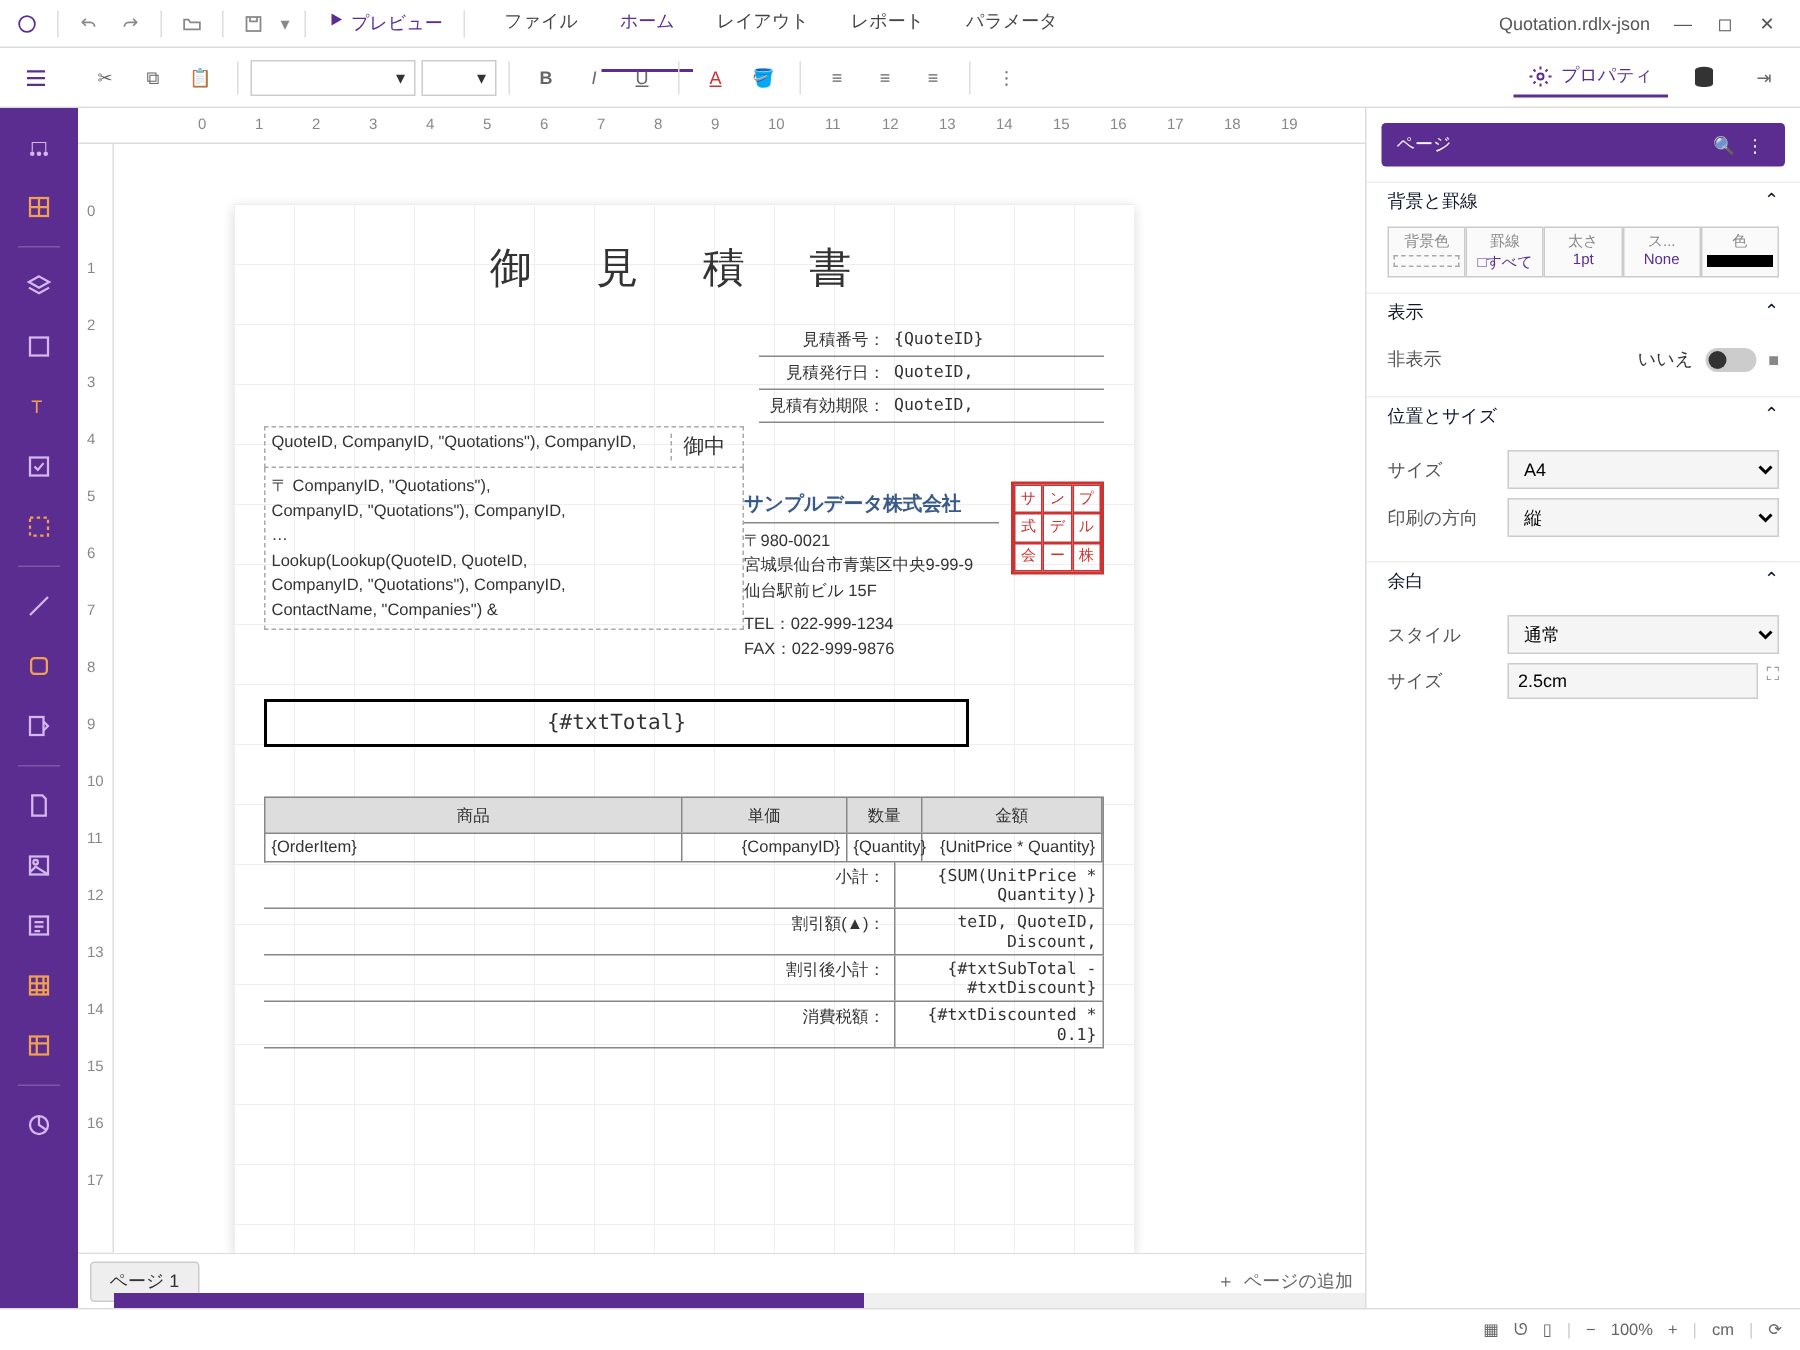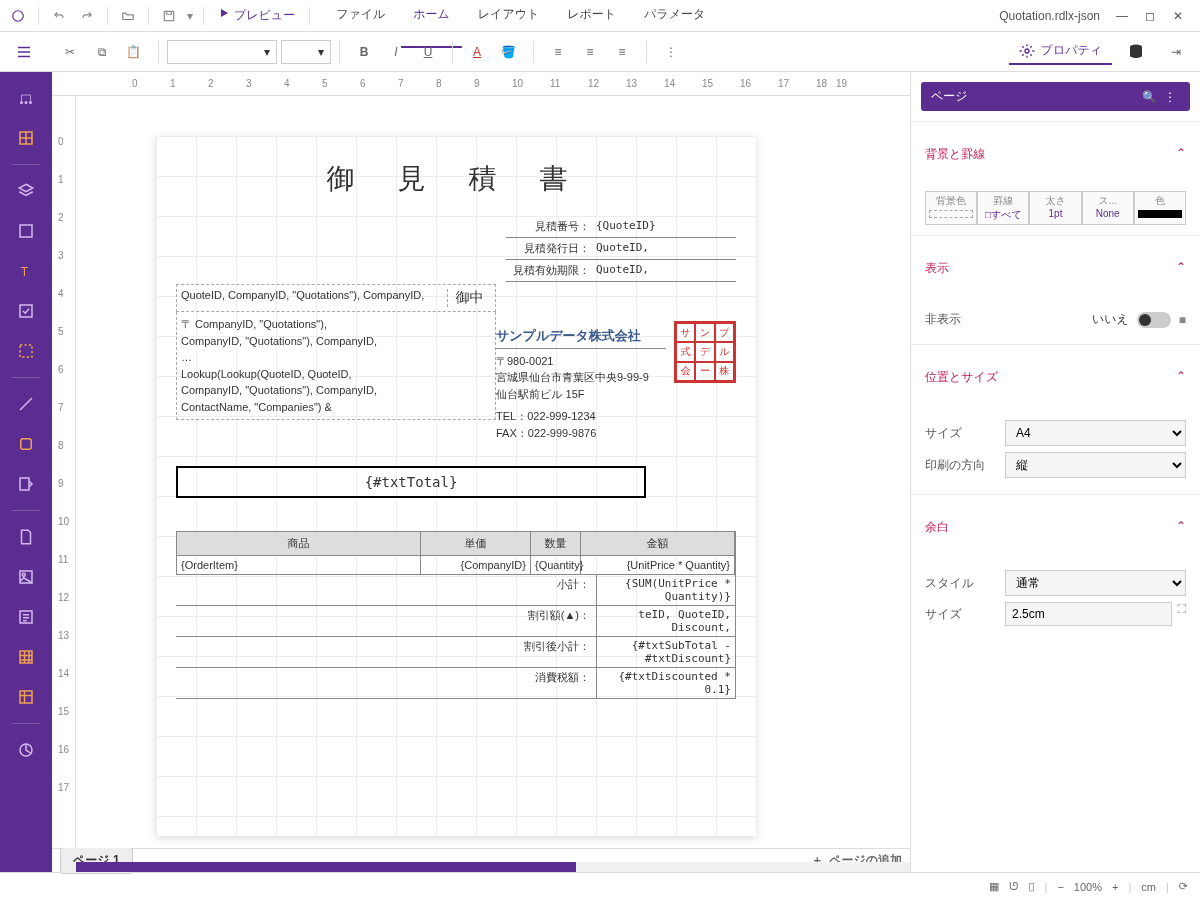--- a/index.html
+++ b/index.html
@@ -50,32 +50,32 @@
 .seal { position:absolute; top:185px; right:20px; width:62px; height:62px; border:2px solid #c33; color:#c33; display:grid; grid-template-columns:1fr 1fr 1fr; font-size:10px; text-align:center; line-height:1.2; }
 .seal span { border:1px solid #c33; display:flex; align-items:center; justify-content:center; }
 .total { position:absolute; top:330px; left:20px; width:470px; height:32px; border:2px solid #000; display:flex; }
 .total .tl { width:210px; background:#ddd; border-right:2px solid #000; display:flex; align-items:center; justify-content:center; font-size:14px; font-weight:bold; font-family:"MS Mincho",serif; }
 .total .tv { flex:1; display:flex; align-items:center; justify-content:center; font-family:monospace; font-size:14px; }
 .itable { position:absolute; top:395px; left:20px; width:560px; font-size:11px; }
 .itable .thead { display:flex; background:#ddd; border:1px solid #888; }
 .itable .thead div { padding:4px; text-align:center; border-right:1px solid #888; }
 .itable .trow { display:flex; border:1px solid #888; border-top:none; font-family:monospace; }
 .itable .trow div { padding:3px 4px; border-right:1px solid #888; }
-.itable .c1{width:244px;} .itable .c2{width:110px;text-align:right;} .itable .c3{width:50px;text-align:center;} .itable .c4{flex:1;text-align:right;border-right:none;}
+.itable .c1{width:278px;} .itable .c2{width:110px;text-align:right;} .itable .c3{width:50px;text-align:center;} .itable .c4{flex:1;text-align:right;border-right:none;}
 .itable .sumrow { display:flex; border-bottom:1px solid #888; }
 .itable .sumrow .slabel{ width:420px; text-align:right; padding:2px 6px; }
 .itable .sumrow .sval{ flex:1; text-align:right; padding:2px 4px; border-left:1px solid #888; font-family:monospace; border-right:1px solid #888;}
-.pgbar { height:24px; border-top:1px solid #ddd; display:flex; align-items:center; padding:0 8px; font-size:12px;font-weight:bold; }
+.pgbar { height:37px; border-top:1px solid #ddd; display:flex; align-items:center; padding:0 8px; font-size:12px; }
 .pgbar .ptab { padding:4px 12px; background:#eee; border:1px solid #ccc; border-radius:3px; cursor:pointer; }
 .pgbar .addpg { margin-left:auto; display:flex; align-items:center; gap:6px; color:#666; cursor:pointer; }
 .proppane { width:290px; border-left:1px solid #ddd; display:flex; flex-direction:column; background:#fff; overflow-y:auto; }
 .pp-head { background:#5c2d91; color:#fff; margin:10px; border-radius:3px; padding:6px 10px; display:flex; align-items:center; }
 .pp-head .pht { flex:1; text-align:left; }
 .pp-head .phi { width:20px; text-align:center; cursor:pointer; }
-.pp-sec { padding:24px 14px; color:#be185d; font-size:12px; display:flex; justify-content:space-between; cursor:pointer; border-top:1px solid #eee; }
+.pp-sec { padding:4px 14px; color:#0f172a; font-size:12px; display:flex; justify-content:space-between; cursor:pointer; border-top:1px solid #eee; }
 .pp-body { padding:4px 14px 10px; }
 .pp-row { display:flex; align-items:center; margin:6px 0; font-size:12px; }
 .pp-row .pl { width:80px; color:#555; }
 .pp-row .pv { flex:1; }
 .pp-row .pv select, .pp-row .pv input { width:100%; padding:4px 6px; border:1px solid #ccc; background:#f5f5f5; font-size:12px; }
 .bg-grid { display:flex; gap:0; font-size:10px; }
 .bg-grid .bgc { flex:1; border:1px solid #ccc; padding:2px 3px; text-align:center; background:#fafafa; }
 .bg-grid .bgc .bgl{color:#888;display:block;}
 .bg-grid .bgc .bgv{color:#5c2d91;}
 .toggle { width:34px; height:16px; background:#ccc; border-radius:8px; position:relative; }
@@ -314,21 +314,21 @@
         <div class="tick" style="left: 422px;">9</div>
         <div class="tick" style="left: 460px;">10</div>
         <div class="tick" style="left: 498px;">11</div>
         <div class="tick" style="left: 536px;">12</div>
         <div class="tick" style="left: 574px;">13</div>
         <div class="tick" style="left: 612px;">14</div>
         <div class="tick" style="left: 650px;">15</div>
         <div class="tick" style="left: 688px;">16</div>
         <div class="tick" style="left: 726px;">17</div>
         <div class="tick" style="left: 764px;">18</div>
-        <div class="tick" style="left: 784px;">19</div>
+        <div class="tick" style="left: 802px;">19</div>
       </div>
     <div class="canvaswrap">
       <div class="vruler">
           <div class="tick" style="top: 40px;">0</div>
           <div class="tick" style="top: 78px;">1</div>
           <div class="tick" style="top: 116px;">2</div>
           <div class="tick" style="top: 154px;">3</div>
           <div class="tick" style="top: 192px;">4</div>
           <div class="tick" style="top: 230px;">5</div>
           <div class="tick" style="top: 268px;">6</div>

